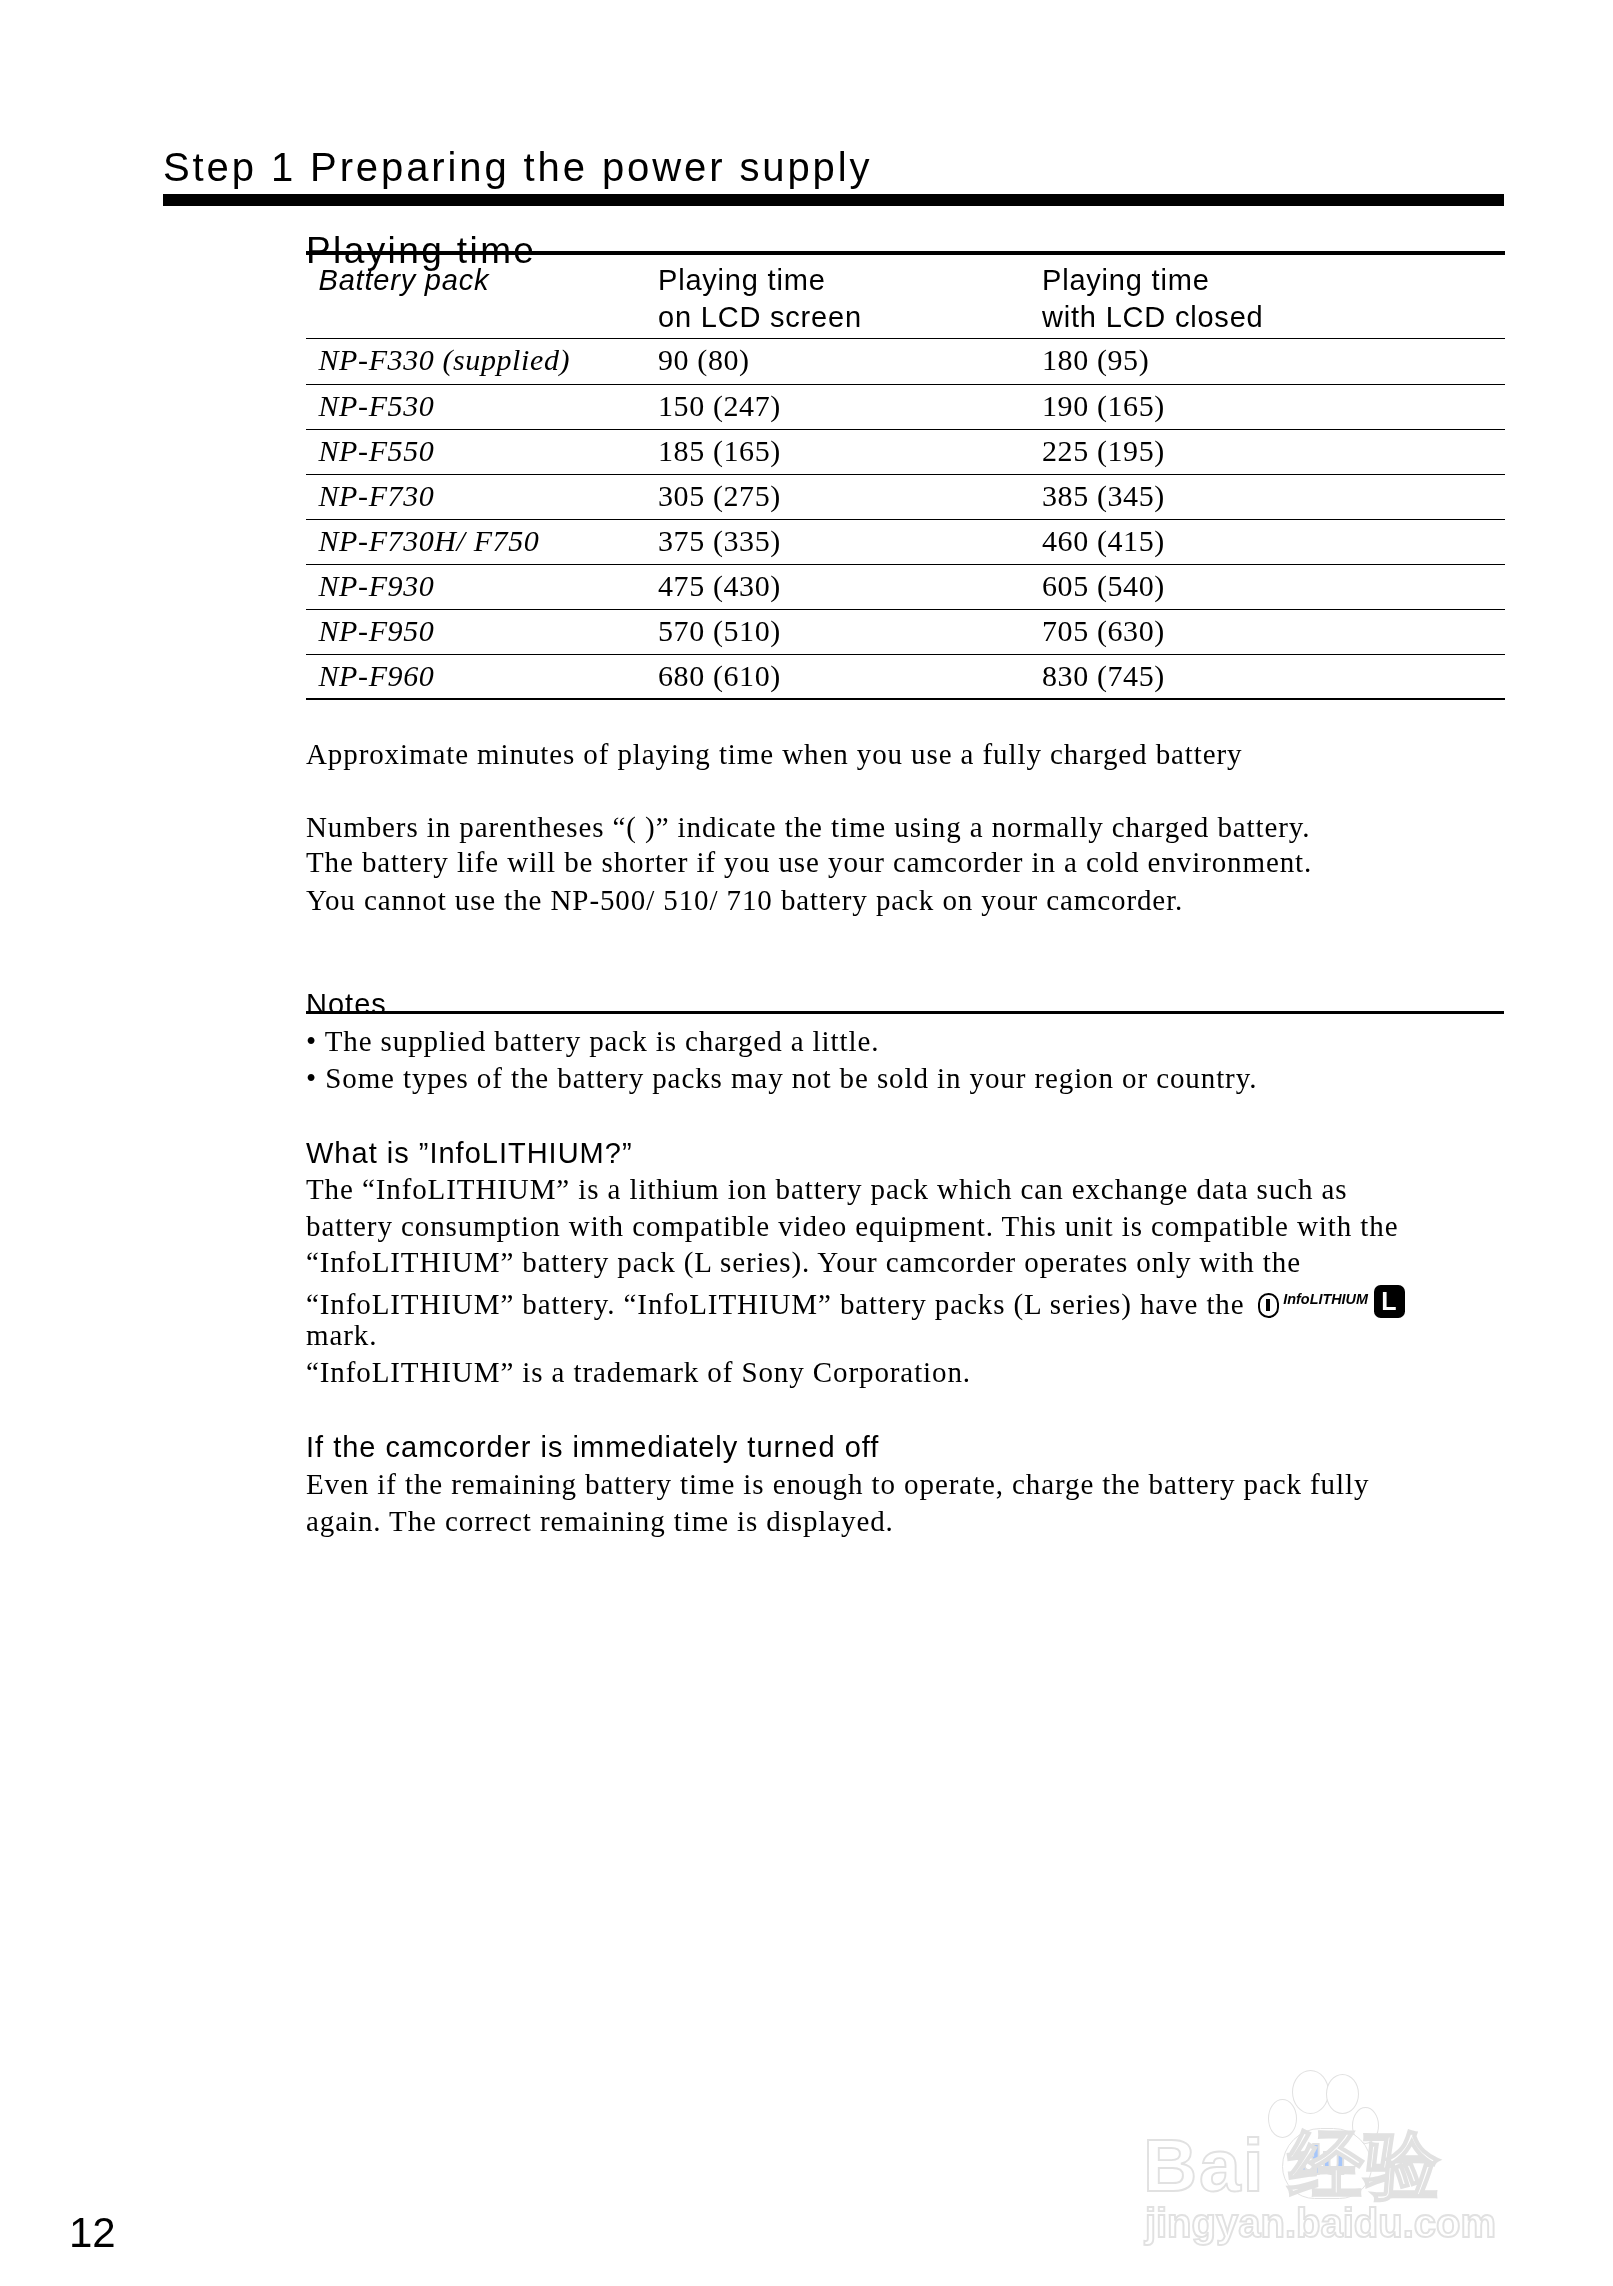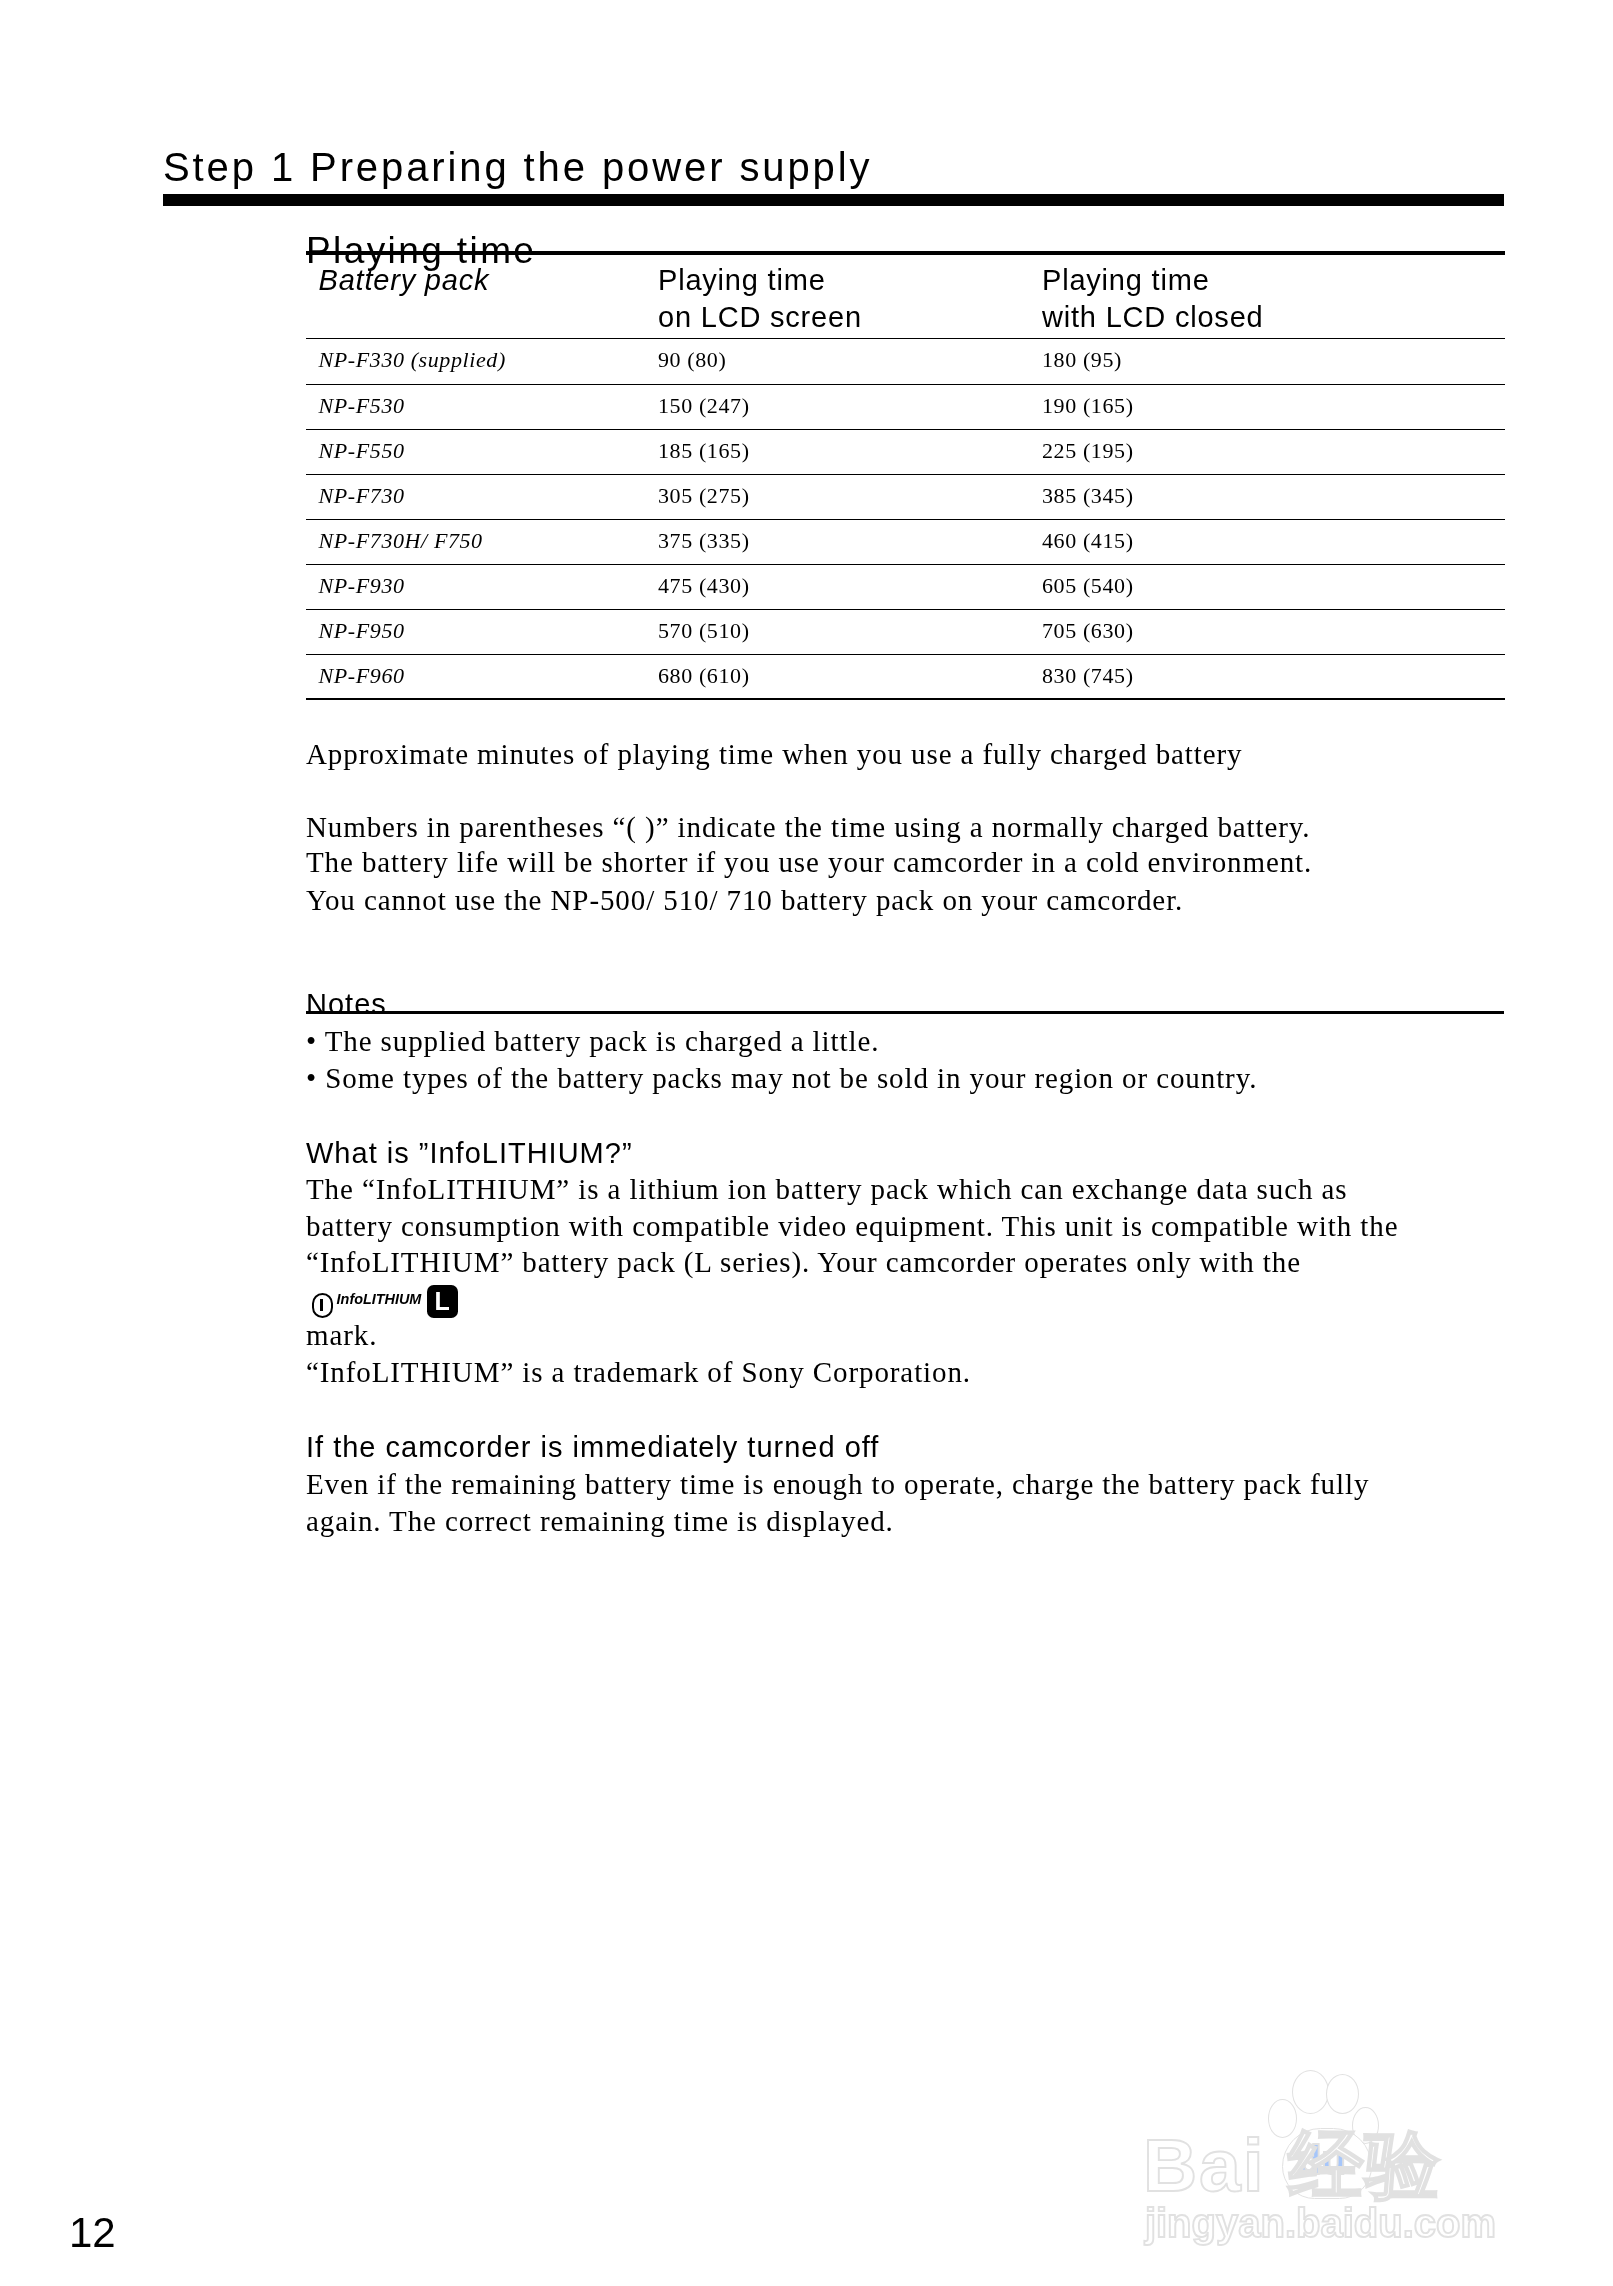--- a/index.html
+++ b/index.html
@@ -12,21 +12,21 @@
   #header-rule { left: 163px; top: 162px; width: 1341px; height: 11.5px; background: #000; }
 
   #section-title { left: 306px; top: 198px; font-size: 37px; letter-spacing: 2.4px; }
 
   #table { position: absolute; left: 306px; top: 251px; width: 1199px; border-collapse: collapse; }
   #table .top-rule { position: absolute; left: 0; top: 0; width: 1199px; height: 3.8px; background: #000; }
   .th-row { position: absolute; left: 0; top: 3.8px; width: 1199px; height: 85px; }
   .th-cell { position: absolute; top: 7.7px; font-size: 29px; line-height: 37px; letter-spacing: 0.8px; white-space: pre-line; }
   .row { position: absolute; left: 0; width: 1199px; height: 43px; border-top: 1.9px solid #000; }
   .row.last { border-bottom: 2.9px solid #000; }
-  .cell { position: absolute; top: 1.9px; font-size: 22px; line-height: 38px; letter-spacing: 0.6px; }
+  .cell { position: absolute; top: 1.9px; font-size: 30px; line-height: 38px; letter-spacing: 0.6px; }
   .c0 { left: 12.5px; font-style: italic; } .c1 { left: 352px; } .c2 { left: 736px; }
 
   .para { position: absolute; left: 306px; font-size: 29px; line-height: 37px; letter-spacing: 0.9px; white-space: nowrap; }
   .subhead { position: absolute; left: 306px; font-size: 29px; line-height: 37px; letter-spacing: 1px; white-space: nowrap; }
 
   #notes-rule { left: 306px; top: 979px; width: 1198px; height: 2.9px; background: #000; }
 
   .mark { display: inline-flex; align-items: flex-end; vertical-align: -3.8px; margin-left: 5.8px; }
   .mark-i { display: inline-block; width: 21px; height: 25px; border: 2.9px solid #000; border-radius: 10.6px; box-sizing: border-box; position: relative; }
   .mark-i::after { content: ""; position: absolute; left: 5.8px; top: 3.8px; width: 3.8px; height: 12.5px; background: #000; }
@@ -110,20 +110,21 @@
 <div id="notes-rule" class="abs"></div>
 <div class="subhead sans" style="top:986px">Notes</div>
 <div class="para serif" style="top:1023px">• The supplied battery pack is charged a little.</div>
 <div class="para serif" style="top:1060px">• Some types of the battery packs may not be sold in your region or country.</div>
 
 <div class="subhead sans" style="top:1135px">What is ”InfoLITHIUM?”</div>
 <div class="para serif" style="top:1171px">The “InfoLITHIUM” is a lithium ion battery pack which can exchange data such as</div>
 <div class="para serif" style="top:1208px">battery consumption with compatible video equipment. This unit is compatible with the</div>
 <div class="para serif" style="top:1244px">“InfoLITHIUM” battery pack (L series). Your camcorder operates only with the</div>
 <div class="para serif" style="top:1281px">
+  <span>“InfoLITHIUM” battery. “InfoLITHIUM” battery packs (L series) have the</span>
   <span class="mark">
     <span class="mark-i"></span>
     <span class="mark-text">InfoLITHIUM</span>
     <span class="mark-l">L</span>
   </span>
 </div>
 <div class="para serif" style="top:1317px">mark.</div>
 <div class="para serif" style="top:1354px">“InfoLITHIUM” is a trademark of Sony Corporation.</div>
 
 <div class="subhead sans" style="top:1429px">If the camcorder is immediately turned off</div>

